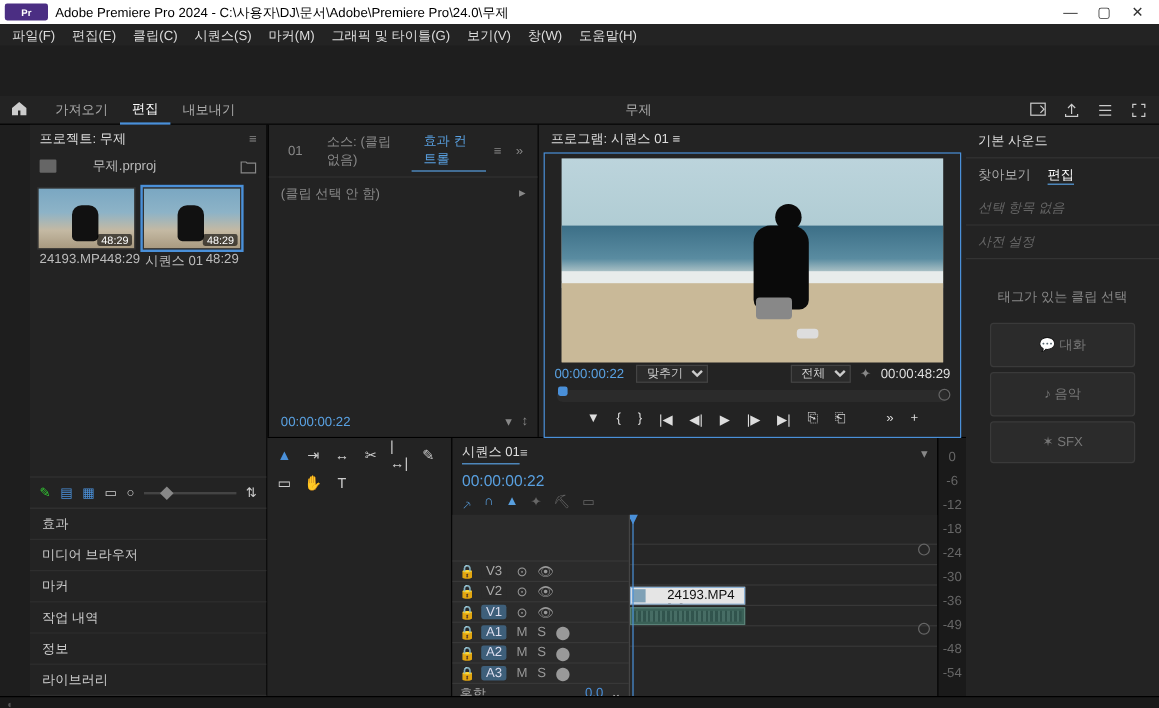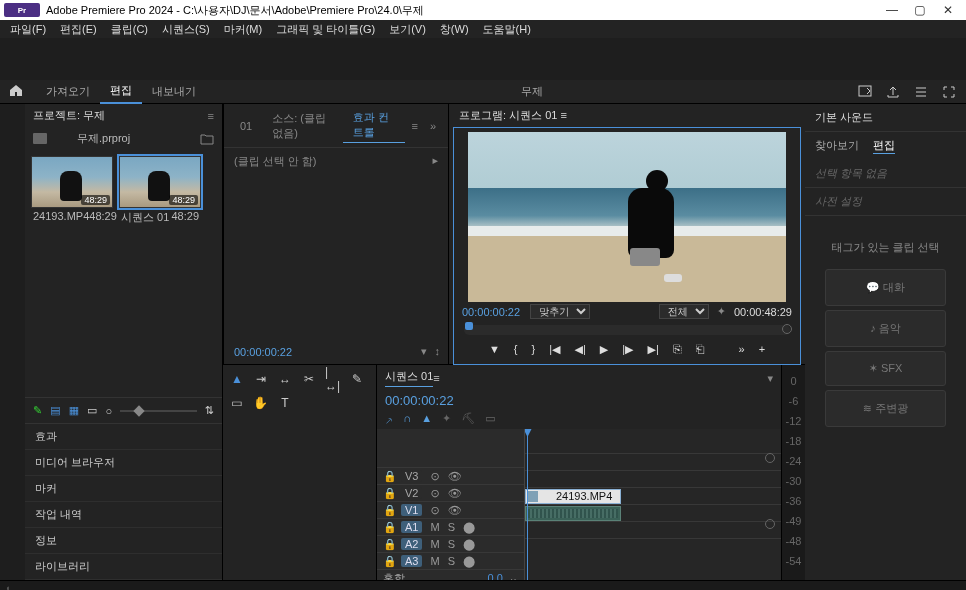--- a/index.html
+++ b/index.html
@@ -447,17 +447,16 @@
     <div class="rtabs">
       <span>찾아보기</span>
       <span class="act">편집</span>
     </div>
     <div class="rit">선택 항목 없음</div>
     <div class="rit">사전 설정</div>
     <div class="rmsg">태그가 있는 클립 선택</div>
     <div class="rbtn"><span>💬</span> <span>대화</span></div>
     <div class="rbtn"><span>♪</span> <span>음악</span></div>
     <div class="rbtn"><span>✶</span> <span>SFX</span></div>
-    <div class="rbtn"><span>≋</span> <span>주변광</span></div>
   </div>
 </div>
 
 <div class="statusbar"><span class="ic">◐</span></div>
 
 </body></html>

